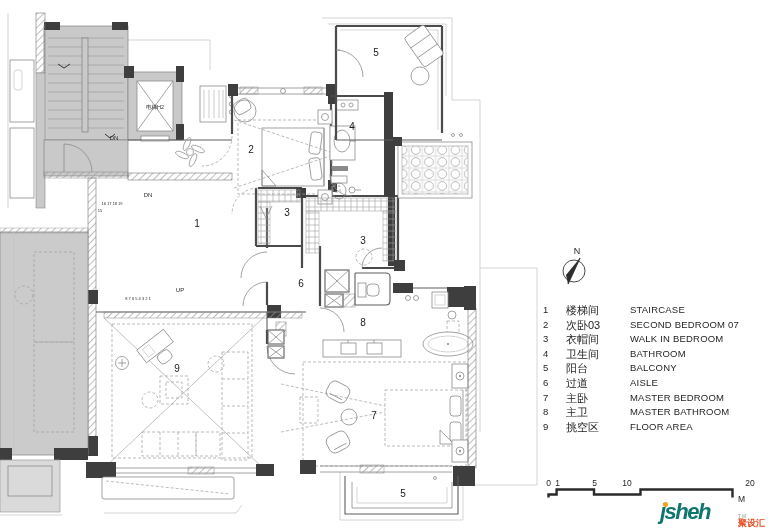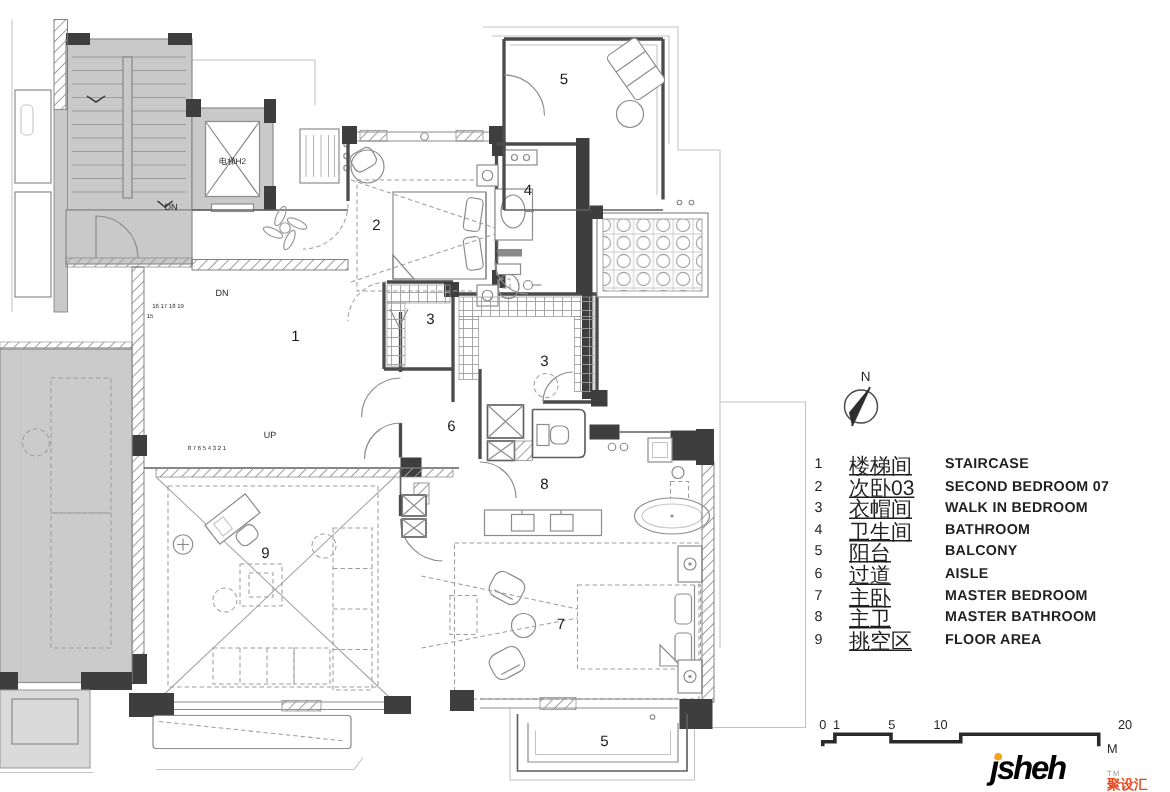--- a/index.html
+++ b/index.html
@@ -17,34 +17,34 @@
   .plan .wh   {fill:#ffffff;}
   .plan .tread{stroke:#9b9b9b;stroke-width:.7;fill:none;}
   .rlabel{font:10px "Liberation Sans",sans-serif;fill:#1a1a1a;text-anchor:middle;}
   .anno  {fill:#2a2a2a;text-anchor:middle;font-family:"Liberation Sans",sans-serif;}
   
   .legend{position:absolute;left:543px;top:244px;width:237px;color:#1f1f1f;}
   .north{margin-left:10px;display:block;}
   .legend-rows{margin-top:13px;}
   .lrow{display:flex;font-size:9.5px;line-height:14.6px;}
   .lnum{width:23px;}
-  .lzh{width:64px;font-size:14px;text-decoration:underline;}
-  .len{letter-spacing:.2px;font-weight:bold;}
+  .lzh{width:64px;font-size:11px;}
+  .len{letter-spacing:.2px;}
   .ptitle{margin-top:21px;margin-left:87px;font-size:9.5px;color:#1f1f1f;}
   
   .scalebar{position:absolute;left:547px;top:478px;width:210px;height:32px;
             font-size:8.5px;color:#1f1f1f;}
   .sticks{position:absolute;left:0;top:0;width:190px;height:10px;}
   .stick{position:absolute;top:0;transform:translateX(-50%);}
   .sbar{position:absolute;left:0;top:9px;}
   .sunit{position:absolute;left:191px;top:16px;font-size:8.5px;}
   
   .logo{position:absolute;left:660px;top:498px;width:120px;height:29px;}
   .logo-main{position:absolute;left:0;top:0;font-size:22px;font-weight:bold;
-             font-style:italic;color:#000000;letter-spacing:-1.5px;line-height:28px;}
+             font-style:italic;color:#0f766e;letter-spacing:-1.5px;line-height:28px;}
   .logo-dot{position:absolute;left:3px;top:4px;width:5px;height:5px;border-radius:50%;
             background:#f5a11c;}
   .logo-right{position:absolute;left:78px;top:16px;width:42px;line-height:1;}
   .tm{display:block;font-size:5px;color:#9a9a9a;text-align:left;letter-spacing:1px;}
   .zh{display:block;font-size:9px;font-weight:bold;color:#e8471d;}
   .com{display:block;font-size:13px;font-weight:bold;color:#4c1d95;margin-top:-1px;}
 </style>
 </head>
 <body>
 

